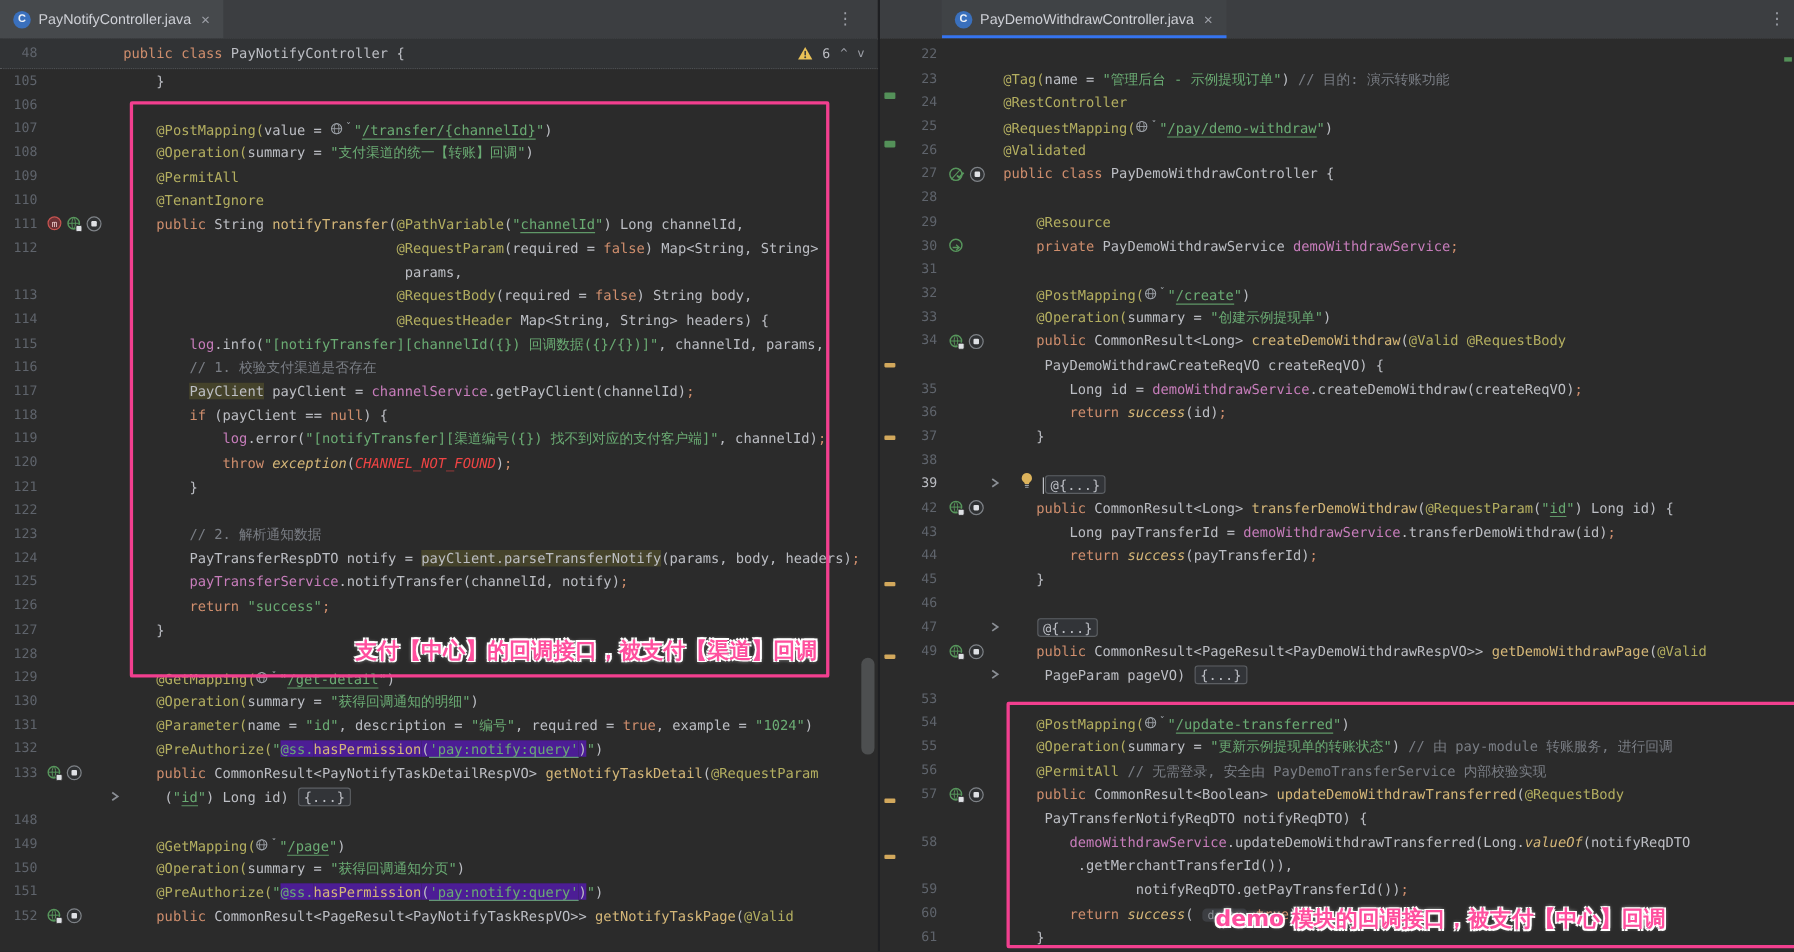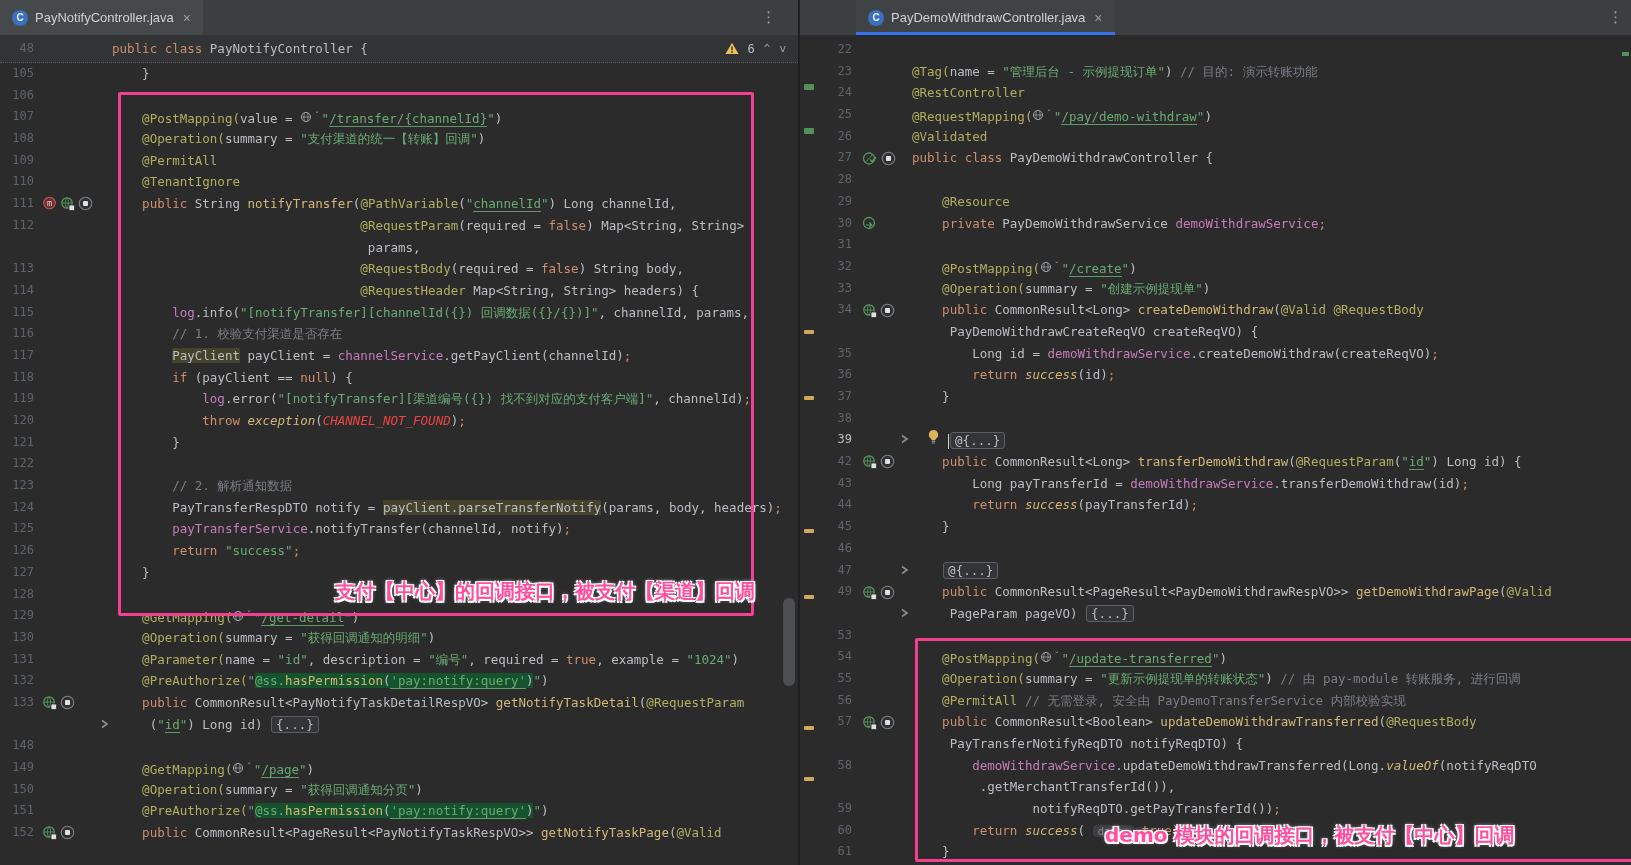--- a/index.html
+++ b/index.html
@@ -28,38 +28,38 @@
   .gut{flex:none;position:relative;display:flex;align-items:center;gap:3px;}
   #left-pane .gut{width:78px;padding-left:8px;box-sizing:border-box;}
   #right-pane .gut{width:60px;padding-left:10px;box-sizing:border-box;}
   .code{white-space:pre;flex:1;overflow:hidden;color:#bcbec4;}
   .seg{white-space:pre;}
   .d{color:#bcbec4}.k{color:#cf8e6d}.a{color:#b3ae60}.s{color:#6aab73}
   .u{color:#6aab73;border-bottom:1px solid rgba(106,171,115,.85);}
   .c{color:#7a7e85}.f{color:#c77dbb}.m{color:#d5b778}
   .si{color:#d5b778;font-style:italic}.ci{color:#ef4444;font-style:italic}
   .hl{background:#45432b;color:#bcbec4;}
-  .hg{background:#14532d;}
+  .hg{background:#4c1d95;}
   .cur{color:#bcbec4;}
   .chip{background:#323438;border:1px solid #5c5f63;border-radius:3px;padding:0 4px;color:#bcbec4;margin:0 1px;}
   .inlay{background:#3c3e42;border-radius:4px;padding:0 5px;color:#8b8e94;font-size:10.5px;}
   .caret-bar{display:inline-block;width:1.5px;height:15px;background:#ccd0d6;vertical-align:middle;}
   .icon{display:inline-flex;align-items:center;flex:none;}
   .globe-wrap{display:inline-flex;align-items:center;margin-right:2px;}
   .globe-caret{color:#9da2a8;font-size:9px;margin-left:1px;}
   .fold-arrow{position:absolute;right:3px;top:4px;}
   .warn-cluster{position:absolute;right:12px;top:0;height:27px;display:flex;align-items:center;gap:9px;color:#bcbec4;font-size:12px;}
   .chev{color:#9da0a8;font-size:11px;font-family:"DejaVu Sans Mono",monospace;}
   
   .pink-box{position:absolute;border:3px solid #f23f8f;border-radius:2px;pointer-events:none;}
   #pink-box-left{left:118px;top:92px;width:630px;height:518px;}
   #pink-box-right{left:915px;top:638px;width:725px;height:218px;}
   .pink-note{position:absolute;font-family:"DejaVu Sans",sans-serif;font-weight:bold;font-size:20px;color:#ff4f9e;white-space:nowrap;
     text-shadow:-1.5px -1.5px 0 #fff,1.5px -1.5px 0 #fff,-1.5px 1.5px 0 #fff,1.5px 1.5px 0 #fff,0 0 4px #fff;}
-  #note-left{left:335px;top:578px;}
+  #note-left{left:323px;top:578px;}
   #note-right{left:1105px;top:822px;text-align:right;}
   .scroll-thumb{position:absolute;left:783px;top:598px;width:12px;height:88px;border-radius:6px;background:rgba(150,155,160,.32);}
   .vcs{position:absolute;width:10px;border-radius:1px;}
   .vcs.y{background:#d2a85c;height:4px;left:804px;}
   .vcs.g{background:#549159;height:6px;left:804px;}
   .stripe-g{position:absolute;right:2px;width:7px;height:4px;background:#549159;}
 </style>
 </head>
 <body>
 

